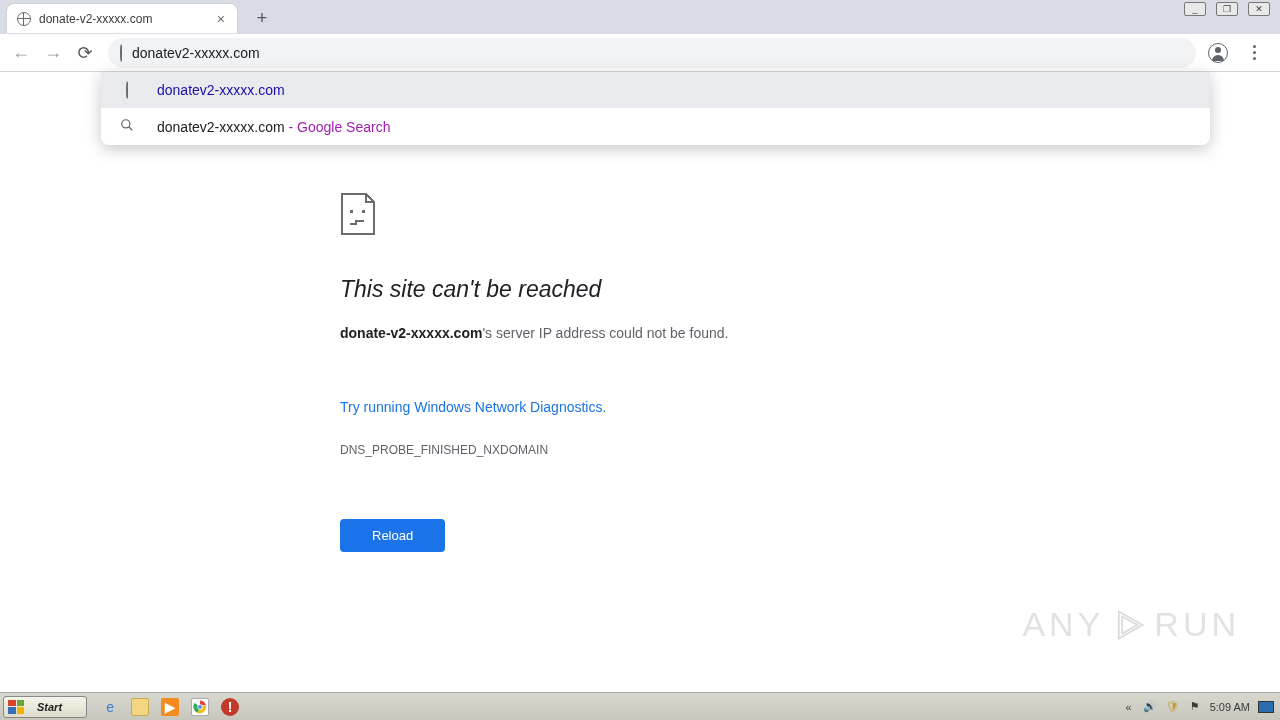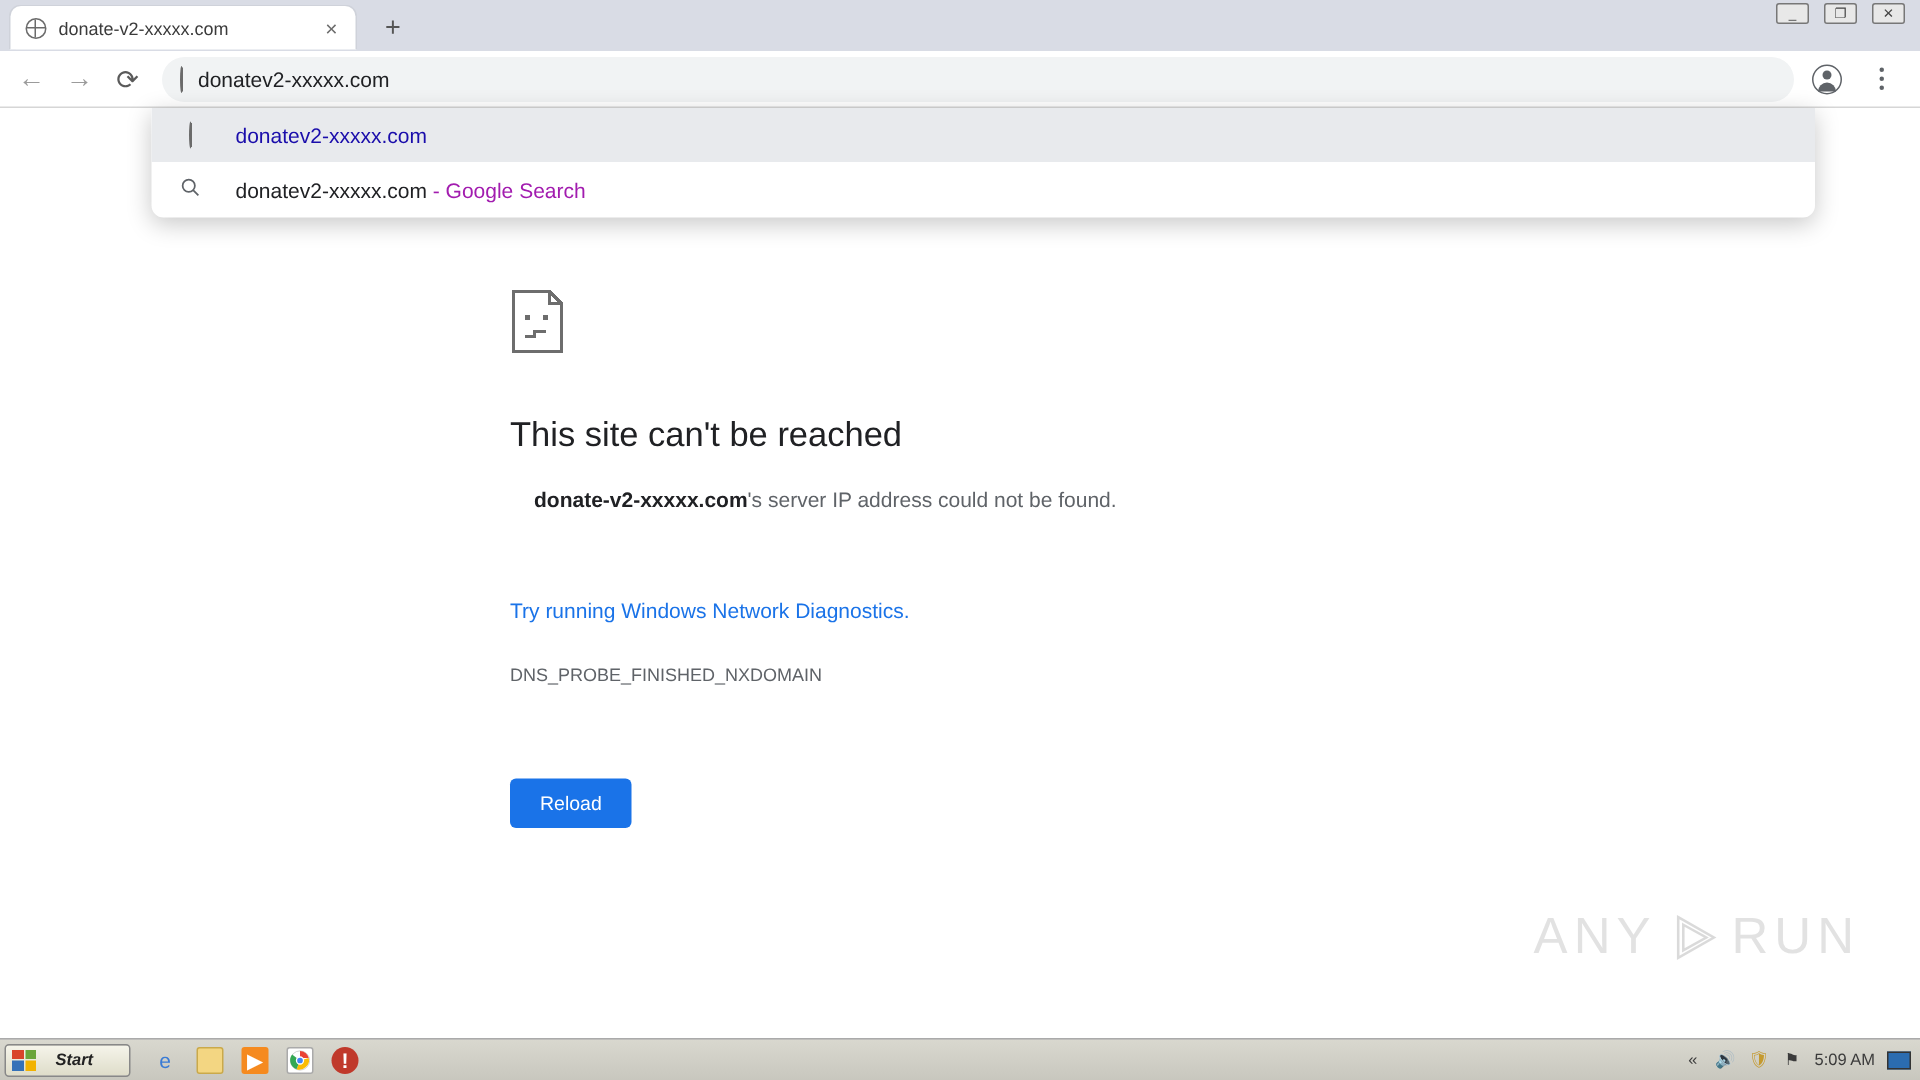--- a/index.html
+++ b/index.html
@@ -31,26 +31,26 @@
 .sugg-row .sicon { width: 16px; text-align: center; color: #5f6368; }
 .sugg-row .stext { color: #1a0dab; }
 .sugg-row .stext2 { color: #202124; }
 .sugg-row .srest { color: #a21caf; }
 
 
 .content { position: absolute; top: 72px; left: 0; right: 0; bottom: 28px; background: #fff; z-index: 5; }
 .err-wrap { position: absolute; top: 120px; left: 340px; width: 560px; }
 .sad-page { width: 36px; height: 44px; position: relative; margin-bottom: 40px; }
 .sad-page svg { display: block; }
-.err-title { font-size: 23px; color: #202124; font-weight: 500; margin-bottom: 22px; }
-.err-msg { font-size: 14px; color: #5f6368; margin-bottom: 22px; margin-left: 16px; }
+.err-title { font-size: 23px; color: #202124; font-weight: 500; margin-bottom: 22px; font-style: italic; }
+.err-msg { font-size: 14px; color: #5f6368; margin-bottom: 22px; }
 .err-msg b { color: #202124; font-weight: 600; }
 .err-link { font-size: 14px; color: #1a73e8; margin-bottom: 28px; display: inline-block; margin-top: 36px; }
 .err-code { font-size: 12px; color: #5f6368; font-family: "Segoe UI", Arial, sans-serif; margin-bottom: 62px; }
-.reload-btn { background: #1a73e8; color: #fff; border: none; font-size: 13px; padding: 9px 20px; border-radius: 4px; }
+.reload-btn { background: #1a73e8; color: #fff; border: none; font-size: 13px; padding: 9px 32px; border-radius: 4px; }
 
 
 .watermark { position: absolute; right: 40px; bottom: 48px; font-size: 34px; letter-spacing: 4px; color: rgba(150,150,150,.28); font-weight: 300; display: flex; align-items: center; gap: 8px; z-index: 6; justify-content: flex-end; }
 .watermark .tri { width: 34px; height: 34px; display: flex; align-items: center; justify-content: center; }
 
 
 .taskbar { position: absolute; bottom: 0; left: 0; right: 0; height: 28px; background: linear-gradient(#d9d8cf, #c8c7be); border-top: 1px solid #aaa; display: flex; align-items: center; z-index: 40; font-size: 11px; }
 .start-btn { height: 22px; margin-left: 3px; padding: 0 24px 0 4px; display: flex; align-items: center; gap: 13px; background: linear-gradient(#f5f4ea,#dedcc9); border: 1px solid #888; border-radius: 3px; font-weight: bold; color: #222; font-style: italic; text-align: center; }
 .start-flag { width: 16px; height: 14px; display: grid; grid-template-columns: 1fr 1fr; grid-template-rows: 1fr 1fr; gap: 1px; }
 .start-flag span:nth-child(1){background:#d9432a;} .start-flag span:nth-child(2){background:#6ba53a;} .start-flag span:nth-child(3){background:#3571b8;} .start-flag span:nth-child(4){background:#f2b200;}

